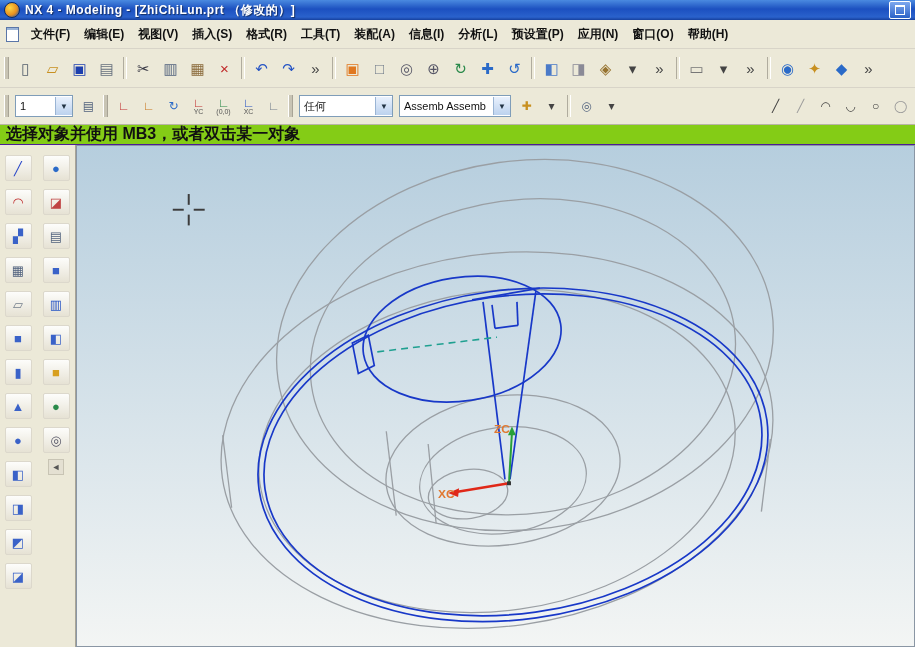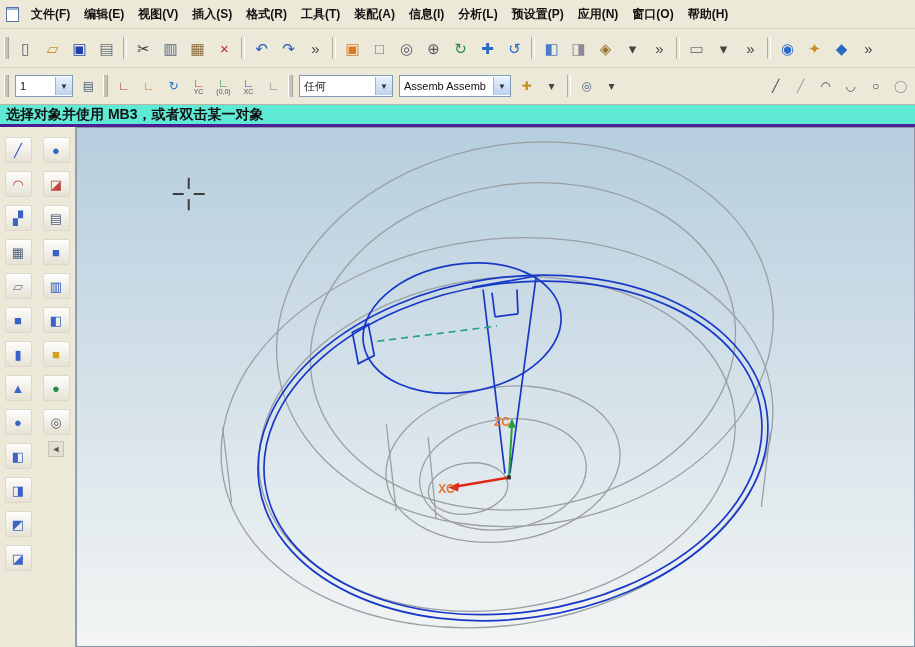--- a/index.html
+++ b/index.html
@@ -46,22 +46,22 @@
   
   .xsel{display:flex;align-items:center;height:20px;background:#fff;border:1px solid #7f9db9;
     font-size:11px;padding-left:4px;margin:0 3px;flex:0 0 auto;}
   .xsel .val{white-space:nowrap;overflow:hidden;}
   .dd{width:16px;height:18px;margin-left:auto;border-left:1px solid #9ab4d4;
     background:linear-gradient(#e9f1fd,#bcd2ee);display:flex;align-items:center;justify-content:center;
     font-size:8px;color:#234;}
   .w-layer{width:52px;} .w-filter{width:88px;} .w-scope{width:106px;}
 
   
-  .promptbar{height:19px;flex:0 0 19px;background:#5eead4;border-bottom:3px solid #4c1d95;
-    display:flex;align-items:center;padding-left:6px;font-weight:bold;font-size:14px;color:#111;}
+  .promptbar{height:19px;flex:0 0 19px;background:#84cc16;border-bottom:1px solid #4c1d95;
+    display:flex;align-items:center;padding-left:6px;font-weight:bold;font-size:16px;color:#111;}
 
   
   .main{flex:1;display:flex;min-height:0;}
   .leftbar{width:76px;flex:0 0 76px;background:#ece9d8;border-right:1px solid #a8a496;
     display:flex;gap:2px;padding-top:10px;box-sizing:border-box;}
   .lcol{display:flex;flex-direction:column;align-items:center;width:36px;}
   .licons{display:flex;flex-direction:column;gap:8px;align-items:center;}
   .fic{width:25px;height:24px;display:flex;align-items:center;justify-content:center;
     border:1px solid #dcd8cc;border-radius:2px;background:linear-gradient(#fdfdfb,#e6e2d4);}
   .fic .g{font-size:13px;}
@@ -80,20 +80,27 @@
   .fill-red{fill:var(--axis-red);stroke:none;}
   .fill-green{fill:var(--axis-green);stroke:none;}
   .wcs-label{fill:var(--label-orange);font:bold 12px "Liberation Sans",sans-serif;stroke:none;}
   .cross{stroke:#3c3c3c;stroke-width:2;}
 </style>
 </head>
 <body>
 
 <div class="app">
 
+  <div class="titlebar">
+    <span class="nx-logo"></span>
+    <span class="title-text">NX 4 - Modeling - [ZhiChiLun.prt （修改的）]</span>
+    <span class="win-btn">
+      <span class="win-glyph"></span>
+    </span>
+  </div>
 
   <div class="menubar">
     <span class="doc-icon"></span>
     <span class="menu-items">
 
     <span class="menu-item">
           <span>文件(F)</span>
         </span>
         <span class="menu-item">
           <span>编辑(E)</span>

